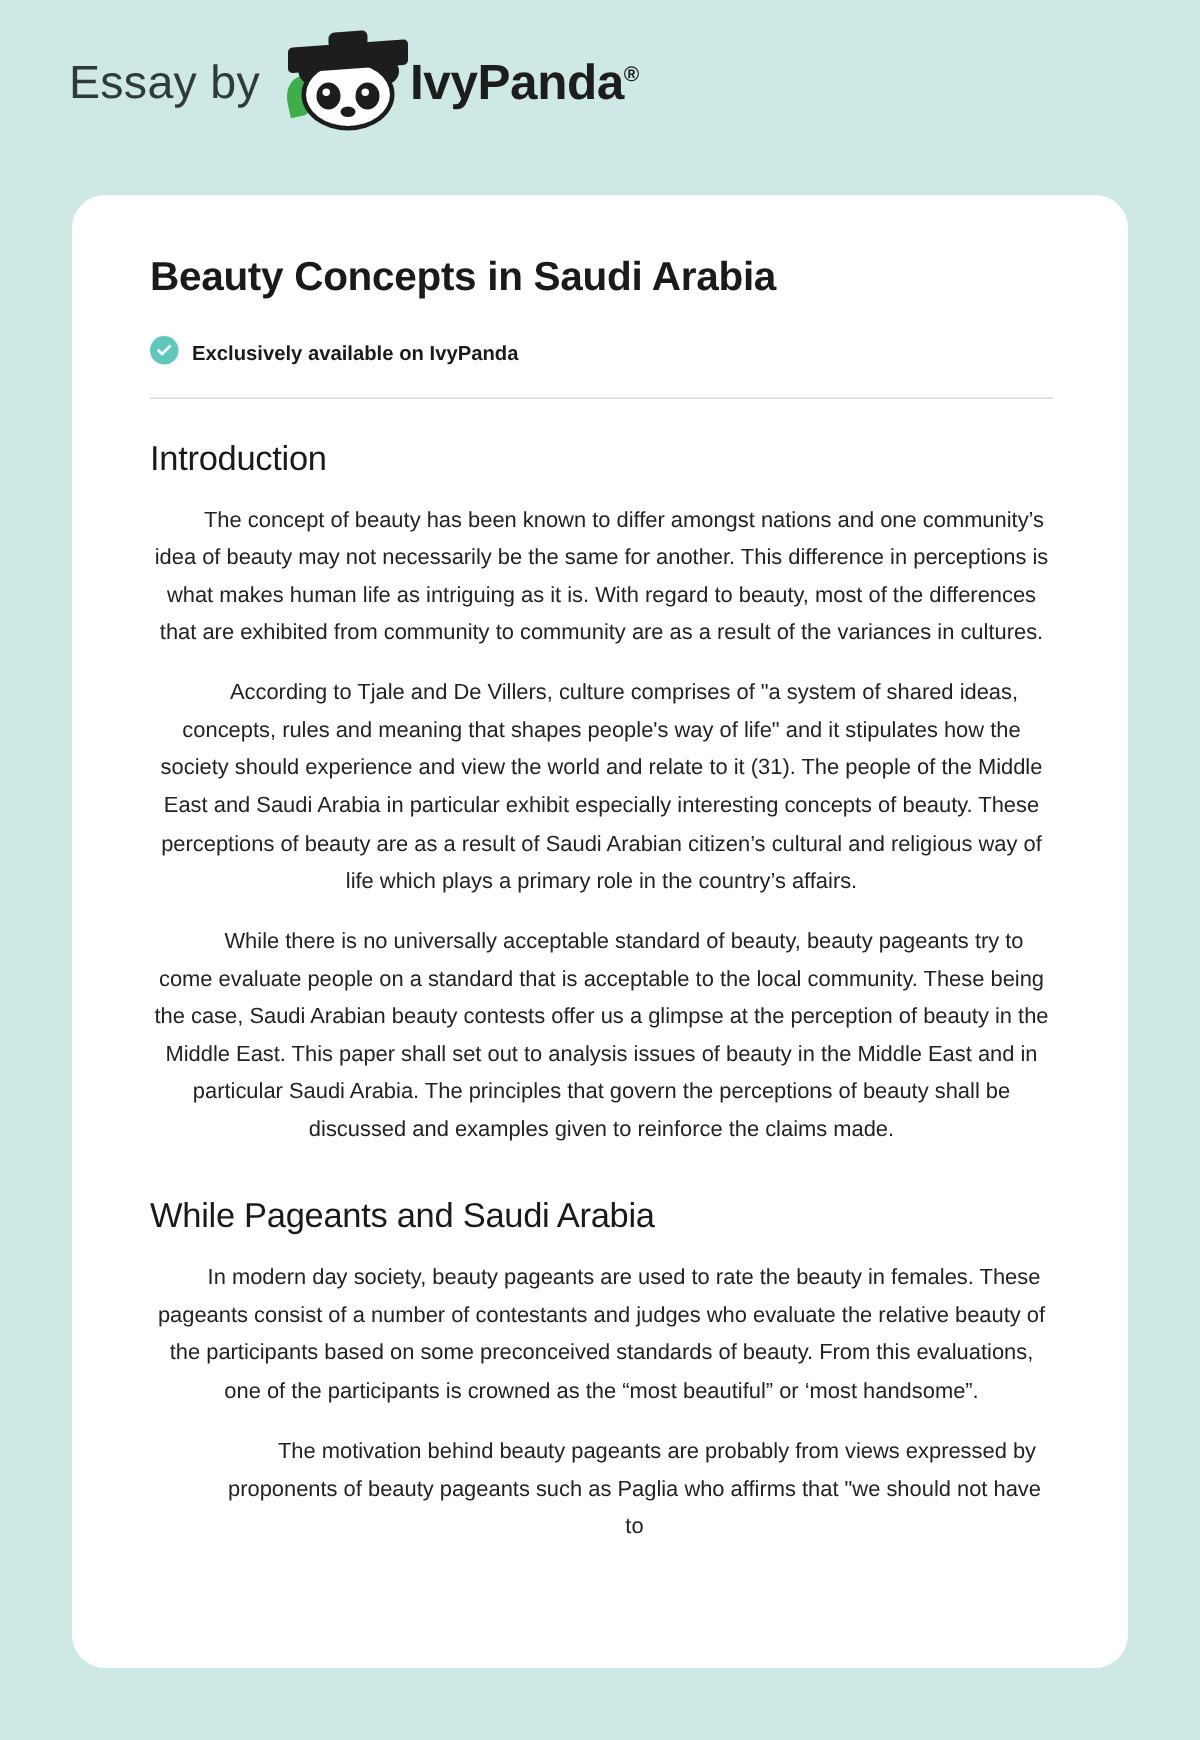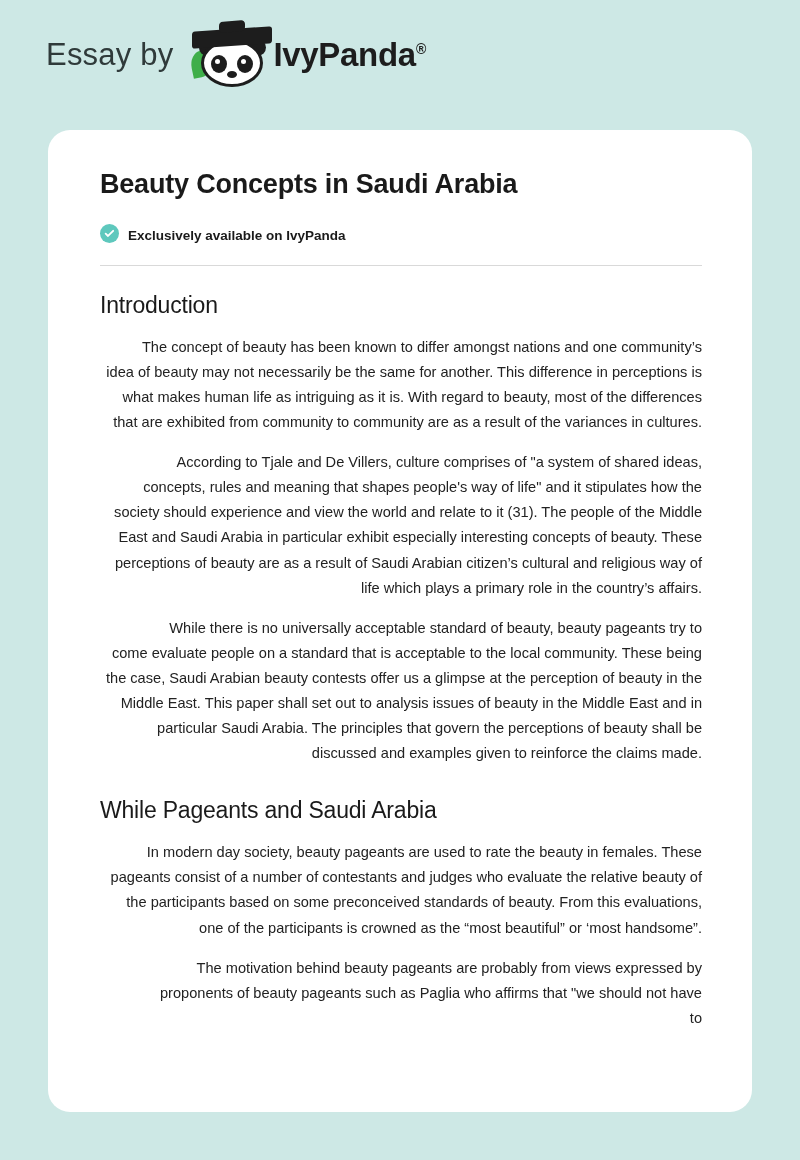--- a/index.html
+++ b/index.html
@@ -197,21 +197,21 @@
   }
   h2.section-title.spaced {
     margin-top: 31px;
   }
   p.para {
     font-size: 14.6px;
     line-height: 1.72;
     color: #222222;
     margin: 0 0 15px 0;
     text-indent: 30px;
-    text-align: right;
+    text-align: center;
   }
   p.para:last-child { margin-bottom: 0; margin-left: 44px; }
 </style>
 </head>
 <body>
 
 <div class="page">
 
   <div class="brand">
     <span class="brand-prefix">Essay by</span>

